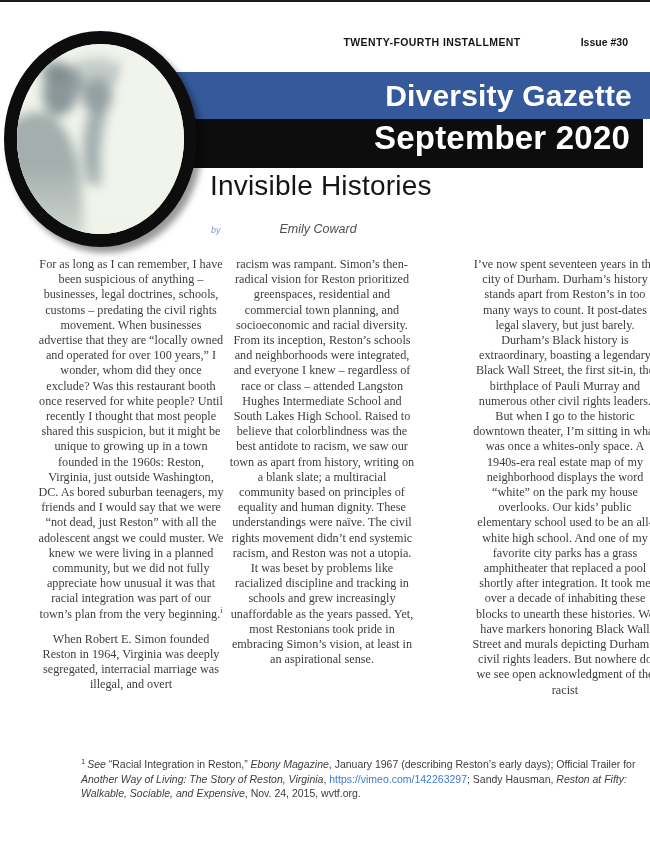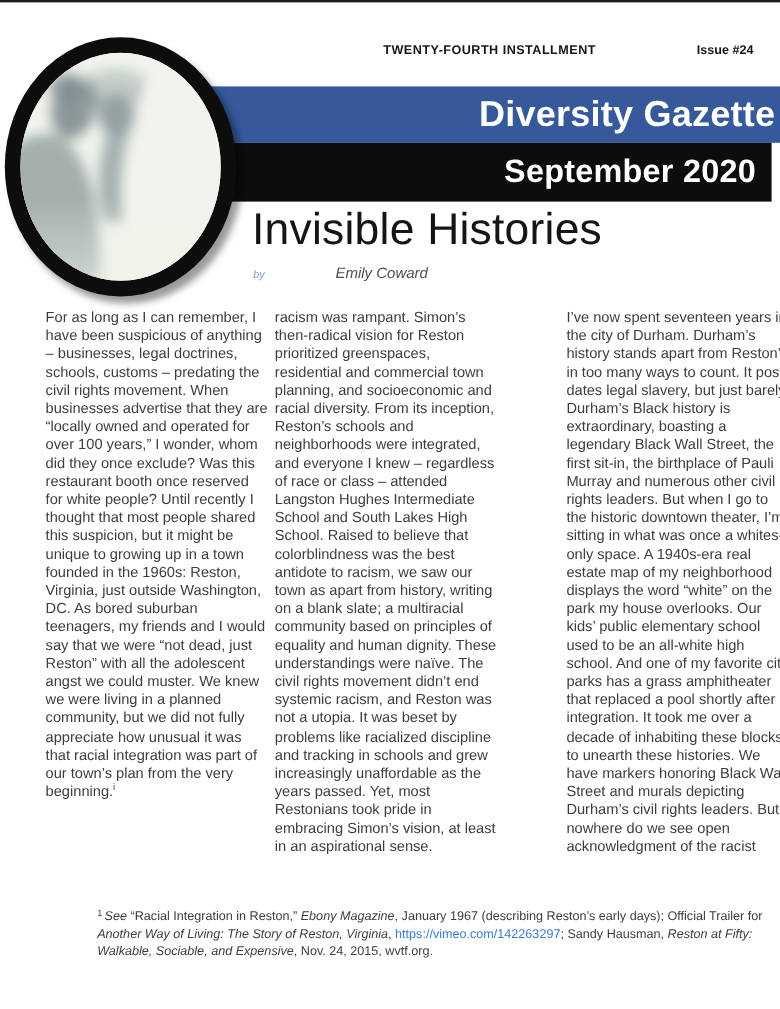--- a/index.html
+++ b/index.html
@@ -8,73 +8,74 @@
     position:relative;
     width:650px;height:841px;
     background:#ffffff;
     font-family:"Liberation Sans", sans-serif;
     overflow:hidden;
   }
   .topline{position:absolute;left:0;top:0;width:650px;height:2px;background:#1c1c1c;}
 
   
   .installment{
-    position:absolute;left:288px;top:36px;width:240px;
+    position:absolute;left:312px;top:36px;width:240px;
     text-align:center;font-size:10.5px;font-weight:600;color:#161616;letter-spacing:.4px;
   }
   .issue{
     position:absolute;right:22px;top:36px;
     font-size:10.5px;font-weight:600;color:#161616;
   }
 
   
   .band-blue{
     position:absolute;left:160px;top:72px;right:0;height:47px;
     background:#35599B;color:#ffffff;
     display:flex;align-items:center;justify-content:flex-end;
-    padding-right:4px;box-sizing:border-box;
+    padding-right:18px;box-sizing:border-box;
     font-size:30px;font-weight:700;letter-spacing:.2px;
     z-index:2;
   }
   .band-black{
     position:absolute;left:150px;top:119px;width:493px;height:49px;
     background:#0d0d0d;color:#ffffff;
-    display:flex;align-items:center;justify-content:flex-end;
+    display:flex;align-items:flex-start;justify-content:flex-end;
     padding-right:13px;box-sizing:border-box;
-    font-size:27px;font-weight:700;letter-spacing:.2px;
+    font-size:33px;font-weight:700;letter-spacing:.2px;
     z-index:2;
   }
 
   
   .hero-circle{
     position:absolute;left:4px;top:31px;width:193px;height:216px;
     border-radius:50%;
     border:13px solid #0d0d0d;
     box-sizing:border-box;
     background:#f1f4ec;
     box-shadow:5px 6px 6px rgba(0,0,0,0.40);
     z-index:5;
     overflow:hidden;
   }
   .hero-circle svg{display:block;width:100%;height:100%;}
 
   
   .article-title{
     position:absolute;left:210px;top:170px;
-    font-size:37px;font-weight:400;color:#151515;letter-spacing:.2px;
+    font-size:28px;font-weight:400;color:#151515;letter-spacing:.2px;
   }
   .byline{position:absolute;left:211px;top:219px;font-style:italic;}
   .byline .by{font-size:9px;color:#7F9CC9;margin-right:19px;}
   .byline .author{font-size:12.5px;color:#4f4f4f;margin-left:40px;}
 
   
   .col{
     position:absolute;top:257px;width:186px;
     font-size:12.2px;line-height:15.2px;color:#3d3d3d;
-    text-align:left;
+    text-align:center;
+    font-family:Liberation Serif, serif;
   }
   .col p{margin:0 0 10px 0;}
   .col sup{font-size:8px;line-height:0;}
   .col-1{left:38px;}
   .col-2{left:229px;}
   .col-3{left:472px;}
 
   
   .footnote{
     position:absolute;left:33px;top:757px;width:594px;
@@ -85,21 +86,21 @@
   .seg-link{color:#3A7BD5;text-decoration:none;cursor:pointer;}
 </style>
 </head>
 <body>
 
 <div id="page">
 
   <div class="topline"></div>
 
   <div class="installment">TWENTY-FOURTH INSTALLMENT</div>
-  <div class="issue">Issue #24</div>
+  <div class="issue">Issue #30</div>
 
   <div class="band-blue">
     <span>Diversity Gazette</span>
   </div>
   <div class="band-black">
     <span>September 2020</span>
   </div>
 
   <div class="hero-circle" title="ghostly figure pressing a hand against frosted glass, in a black circular frame">
     <svg viewBox="0 0 167 190" preserveAspectRatio="none">
@@ -136,20 +137,21 @@
   </div>
 
   <div class="article-title">Invisible Histories</div>
 
   <div class="byline">
     <span class="by">by</span><span class="author">Emily Coward</span>
   </div>
 
   <div class="col col-1">
     <p><span>For as long as I can remember, I have been suspicious of anything – businesses, legal doctrines, schools, customs – predating the civil rights movement. When businesses advertise that they are “locally owned and operated for over 100 years,” I wonder, whom did they once exclude? Was this restaurant booth once reserved for white people? Until recently I thought that most people shared this suspicion, but it might be unique to growing up in a town founded in the 1960s: Reston, Virginia, just outside Washington, DC. As bored suburban teenagers, my friends and I would say that we were “not dead, just Reston” with all the adolescent angst we could muster. We knew we were living in a planned community, but we did not fully appreciate how unusual it was that racial integration was part of our town’s plan from the very beginning.</span><sup>i</sup></p>
+    <p>When Robert E. Simon founded Reston in 1964, Virginia was deeply segregated, interracial marriage was illegal, and overt</p>
   </div>
 
   <div class="col col-2">
     <p>racism was rampant. Simon’s then-radical vision for Reston prioritized greenspaces, residential and commercial town planning, and socioeconomic and racial diversity. From its inception, Reston’s schools and neighborhoods were integrated, and everyone I knew – regardless of race or class – attended Langston Hughes Intermediate School and South Lakes High School. Raised to believe that colorblindness was the best antidote to racism, we saw our town as apart from history, writing on a blank slate; a multiracial community based on principles of equality and human dignity. These understandings were naïve. The civil rights movement didn’t end systemic racism, and Reston was not a utopia. It was beset by problems like racialized discipline and tracking in schools and grew increasingly unaffordable as the years passed. Yet, most Restonians took pride in embracing Simon’s vision, at least in an aspirational sense.</p>
   </div>
 
   <div class="col col-3">
     <p>I’ve now spent seventeen years in the city of Durham. Durham’s history stands apart from Reston’s in too many ways to count. It post-dates legal slavery, but just barely. Durham’s Black history is extraordinary, boasting a legendary Black Wall Street, the first sit-in, the birthplace of Pauli Murray and numerous other civil rights leaders. But when I go to the historic downtown theater, I’m sitting in what was once a whites-only space. A 1940s-era real estate map of my neighborhood displays the word “white” on the park my house overlooks. Our kids’ public elementary school used to be an all-white high school. And one of my favorite city parks has a grass amphitheater that replaced a pool shortly after integration. It took me over a decade of inhabiting these blocks to unearth these histories. We have markers honoring Black Wall Street and murals depicting Durham’s civil rights leaders. But nowhere do we see open acknowledgment of the racist</p>
   </div>
 

